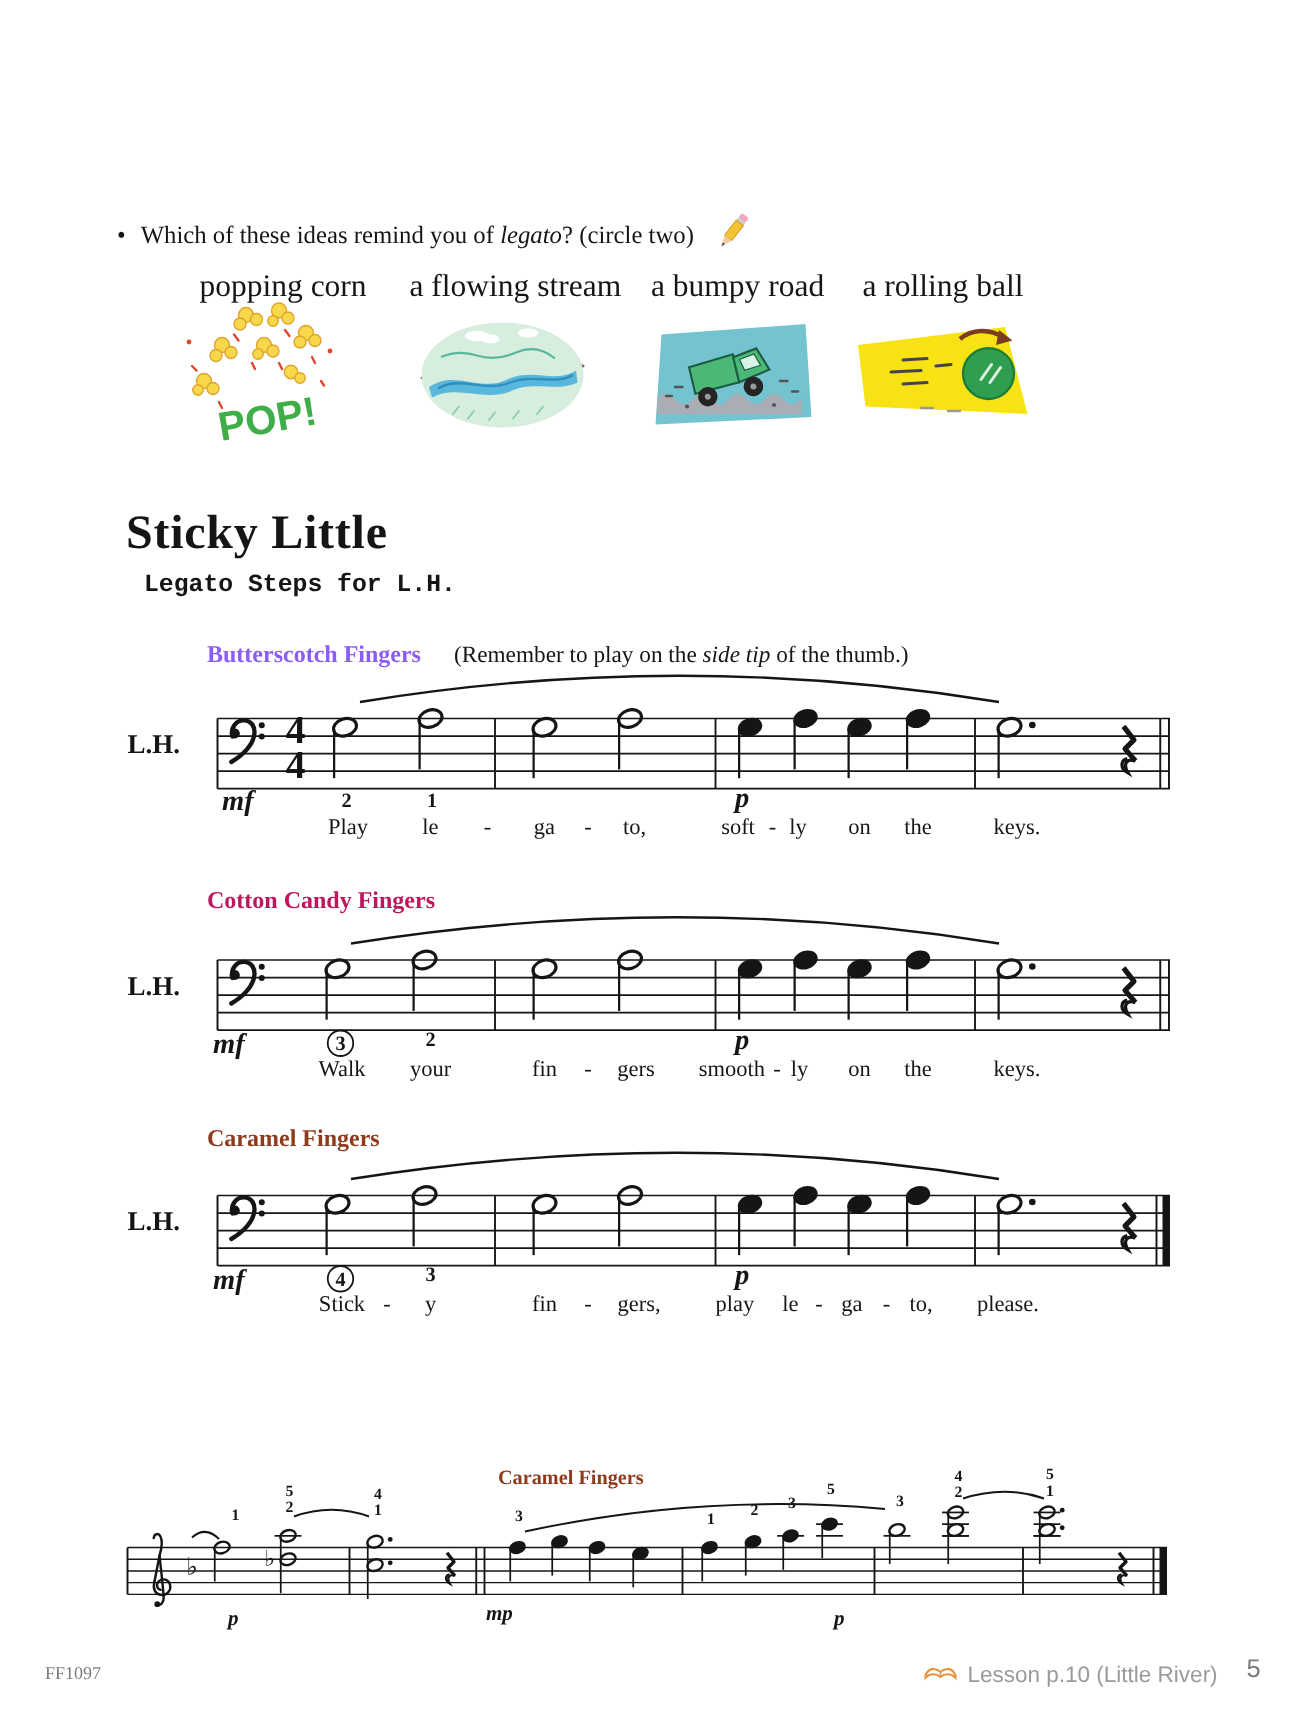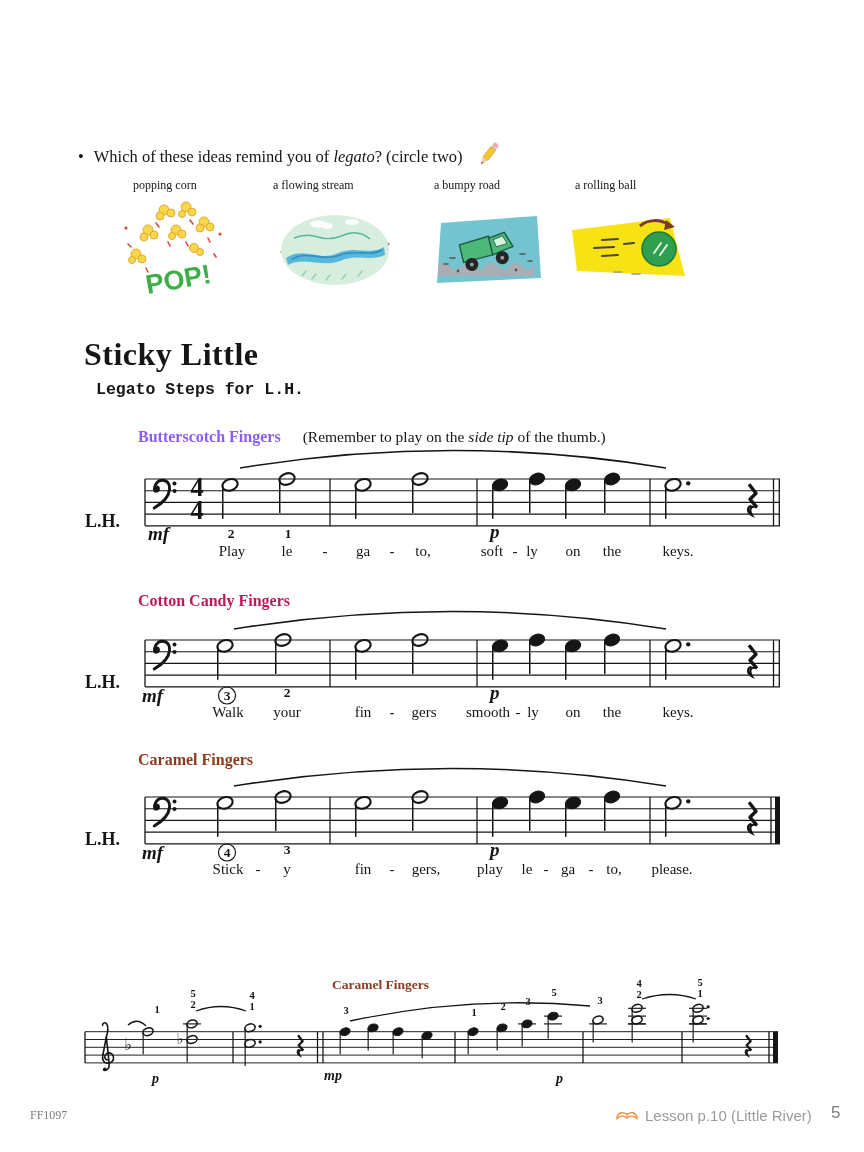--- a/index.html
+++ b/index.html
@@ -3,28 +3,28 @@
 <meta charset="utf-8">
 <style>
   html,body{margin:0;padding:0;background:#e8e8e8;}
   .page{position:relative;width:864px;height:1152px;background:#ffffff;margin:0 auto;
         font-family:"Liberation Serif",serif;color:#151515;overflow:hidden;}
   .abs{position:absolute;}
   .question{left:78px;top:140px;font-size:16.5px;white-space:nowrap;}
   .question .bullet{margin-right:10px;}
   .question em{font-style:italic;}
   .pencil{display:inline-block;vertical-align:-6px;margin-left:8px;}
-  .opt{position:absolute;top:178px;font-size:12px;}
+  .opt{position:absolute;top:178px;font-size:21px;}
   .title{left:84px;top:336px;font-size:32px;font-weight:bold;letter-spacing:0.5px;}
   .subtitle{left:96px;top:380px;font-size:16.5px;font-weight:bold;font-family:Liberation Mono, monospace;}
   .staff-head{font-size:16px;font-weight:bold;white-space:nowrap;}
   .staff-head .note{font-weight:normal;color:#151515;font-size:15.5px;margin-left:22px;}
   .staff-head .note em{font-style:italic;}
   .small-head{font-size:13.5px;font-weight:bold;}
-  .lh{font-size:18px;font-weight:bold;margin-top:25px;}
+  .lh{font-size:18px;font-weight:bold;}
   .footer-cat{left:30px;top:1108px;font-size:12px;color:#7c7c7c;}
   .footer-right{left:615px;top:1105px;display:flex;align-items:flex-end;
                 font-family:"Liberation Sans",sans-serif;color:#9a9a9a;font-size:15px;}
   .footer-right .lesson{margin-left:6px;}
   .footer-page{left:831px;top:1103px;font-size:17px;color:#7c7c7c;font-family:"Liberation Sans",sans-serif;}
   svg text{user-select:none;}
 </style>
 </head>
 <body>
 

